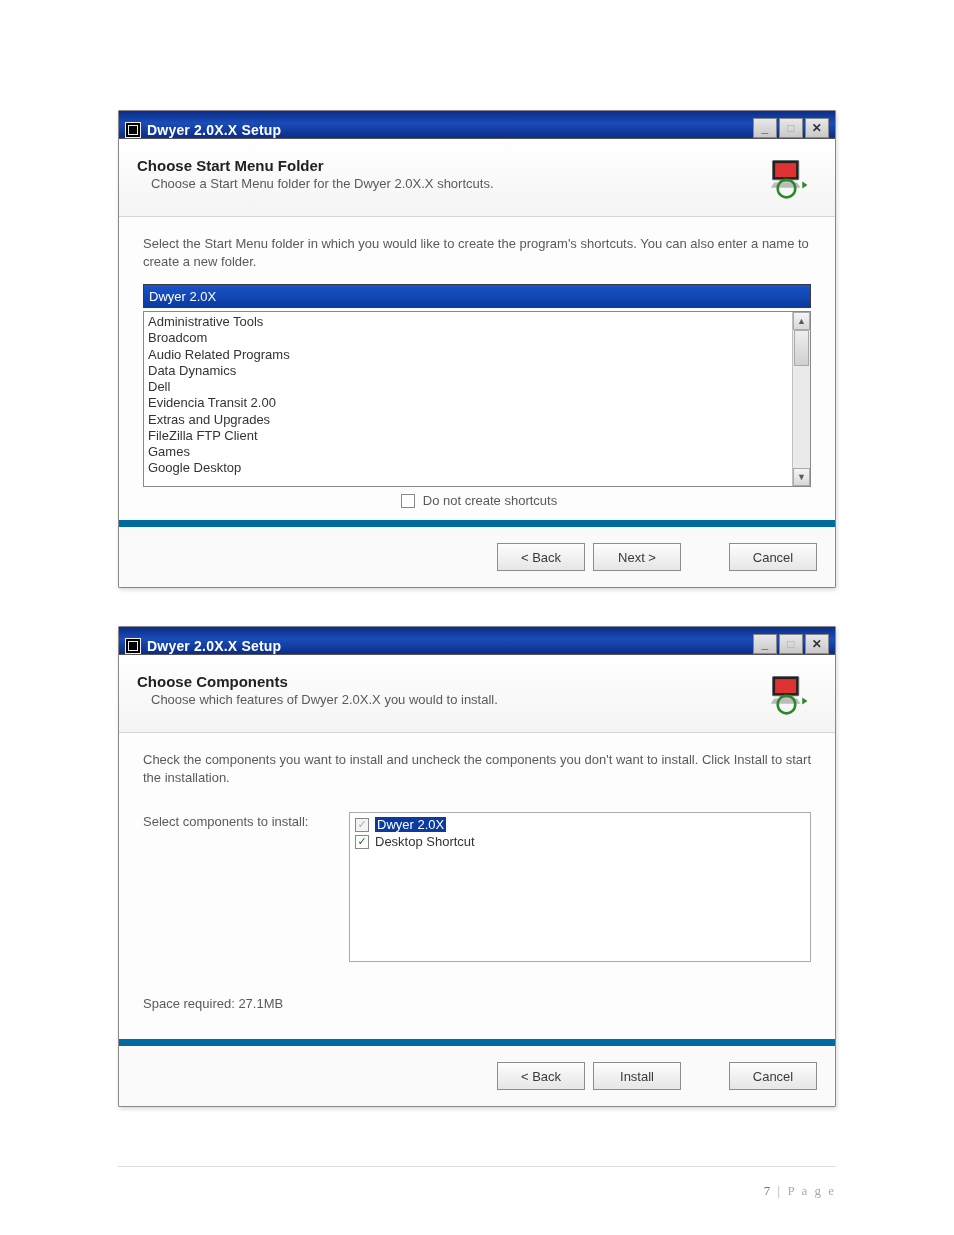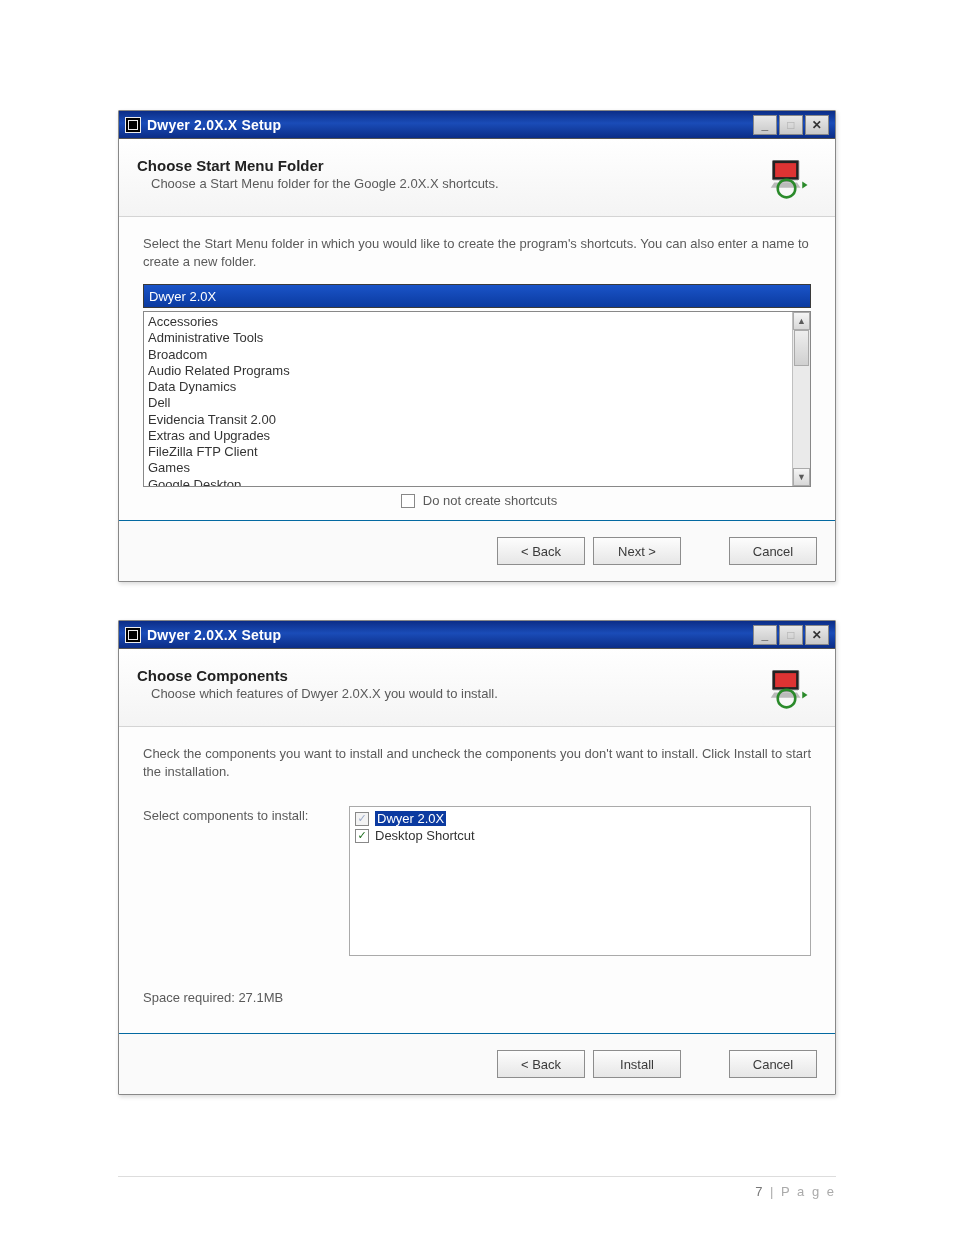--- a/index.html
+++ b/index.html
@@ -18,21 +18,21 @@
       border-radius: 1px;
       box-shadow: 1px 2px 4px rgba(0,0,0,0.15);
       background: #fdfdfd;
       margin-bottom: 38px;
     }
     .titlebar {
       background: linear-gradient(to bottom, #0b2d87 0%, #1a4cb8 45%, #0b2d87 100%);
       color: #fff;
       height: 28px;
       display: flex;
-      align-items: center;
+      align-items: flex-end;
       padding: 1px 6px 0 6px;
       font-weight: bold;
       font-size: 14px;
       letter-spacing: 0.2px;
       border-bottom: 1px solid #555;
     }
     .titlebar .ticon {
       width: 16px; height: 16px;
       border: 1px solid #eee;
       background: #000;
@@ -155,21 +155,21 @@
       width: 14px; height: 14px;
       border: 1px solid #888;
       background: #fff;
       margin-right: 8px;
       display: inline-flex; align-items: center; justify-content: center;
       font-size: 11px; color: #1a6b1a;
     }
     .fake-checkbox.greyed { background: #f3f3f3; color:#9aa9c9; }
 
     .footer-area {
-      border-top: 1px solid #0369a1;
+      border-top: 7px solid #0369a1;
       padding: 16px 18px;
       display: flex;
       justify-content: flex-end;
       gap: 8px;
       background: #fafafa;
     }
     .btn {
       min-width: 88px;
       height: 28px;
       background: linear-gradient(to bottom,#fdfdfd,#e6e6e6);
@@ -218,24 +218,24 @@
       margin-top: 34px;
       margin-bottom: 16px;
     }
 
     .page-footer {
       position: absolute;
       bottom: 36px;
       left: 118px;
       right: 118px;
       border-top: 1px solid #ddd;
-      padding-top: 7px;
+      padding-top: 16px;
       text-align: right;
       color: #aaa;
-      font-family: Liberation Sans, sans-serif;
+      font-family: Liberation Serif, serif;
       font-size: 13px;
       letter-spacing: 2px;
     }
     .page-footer .pnum { color:#777; }
   </style>
 </head>
 <body>
 
 <div class="window">
 
@@ -251,42 +251,41 @@
       </div>
       <div class="tbar-btn close">
         <span>✕</span>
       </div>
     </div>
   </div>
 
   <div class="header-area">
     <div class="header-text">
       <h2>Choose Start Menu Folder</h2>
-      <p>Choose a Start Menu folder for the Google 2.0X.X shortcuts.</p>
+      <p>Choose a Start Menu folder for the Dwyer 2.0X.X shortcuts.</p>
     </div>
     <div class="header-icon">
       <svg viewBox="0 0 48 48">
         <rect x="4" y="4" width="30" height="22" rx="1" fill="#222" stroke="#666"></rect>
         <rect x="7" y="7" width="24" height="16" fill="#d33"></rect>
         <rect x="12" y="26" width="14" height="3" fill="#999"></rect>
         <path d="M6 29 h26 l4 6 h-34 z" fill="#bbb"></path>
         <path d="M30 36 a10 10 0 1 0 0 0.1" fill="none" stroke="#2a8a2a" stroke-width="3"></path>
         <path d="M38 28 l6 4 -6 4 z" fill="#2a8a2a"></path>
       </svg>
     </div>
   </div>
 
   <div class="body-area">
     <p class="instr">Select the Start Menu folder in which you would like to create the program's shortcuts. You can also enter a name to create a new folder.</p>
 
     <input class="text-input" type="text" value="Dwyer 2.0X" style="">
 
     <div class="listbox-wrap">
       <div class="listbox">
-        <div>Accessories</div>
         <div>Administrative Tools</div>
         <div>Broadcom</div>
         <div>Audio Related Programs</div>
         <div>Data Dynamics</div>
         <div>Dell</div>
         <div>Evidencia Transit 2.00</div>
         <div>Extras and Upgrades</div>
         <div>FileZilla FTP Client</div>
         <div>Games</div>
         <div>Google Desktop</div>

